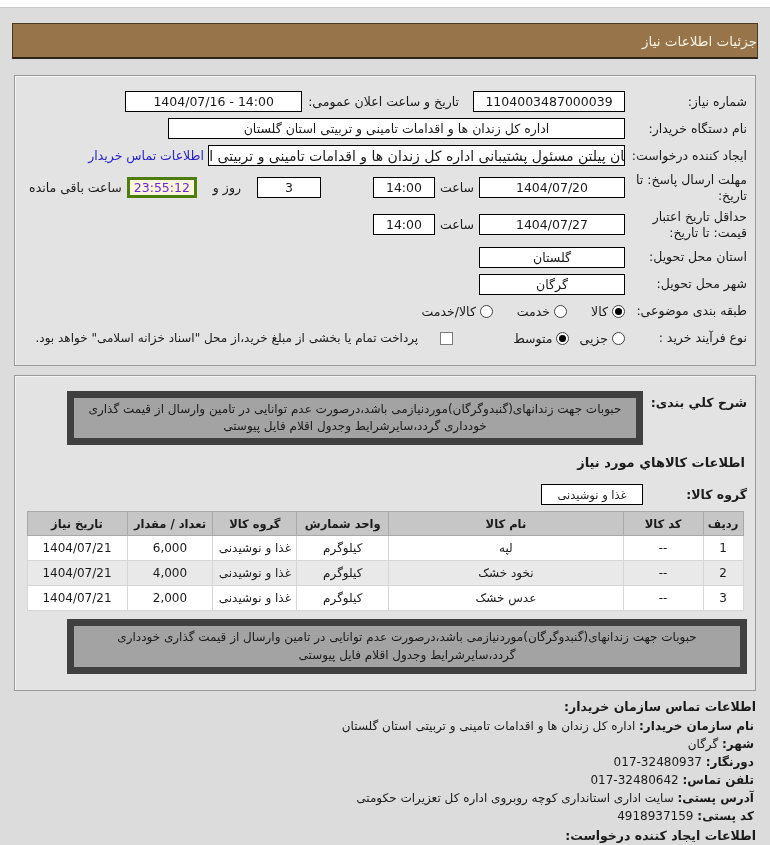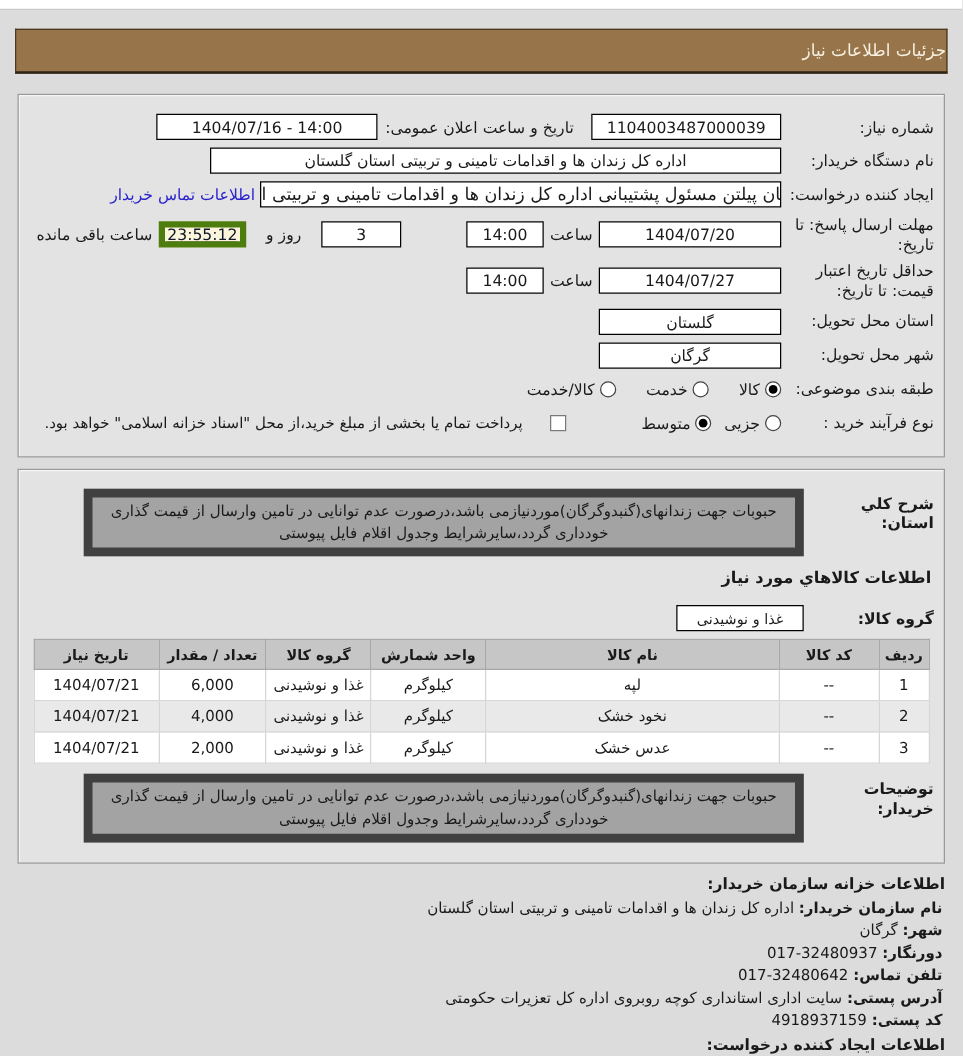--- a/index.html
+++ b/index.html
@@ -50,21 +50,21 @@
   .vbox {
     background: #ffffff;
     border: 1px solid #000000;
     height: 21px;
     display: flex; align-items: center; justify-content: center;
     font-size: 12.5px;
     padding: 0 4px;
     overflow: hidden; white-space: nowrap;
   }
   .ltr { direction: ltr; }
-  .cream { background: #fbf5dc; border: 5px solid #4d7c0f; color: #0f172a; text-decoration: underline; }
+  .cream { background: #fbf5dc; border: 3px solid #4d7c0f; color: #6d28d9; }
 
   .textbox {
     background: #a3a3a3;
     border: 7px solid #404040;
     min-height: 44px;
     flex: 1;
     margin-left: 44px;
     display: flex; align-items: center; justify-content: center;
     text-align: center;
     padding: 3px 8px;
@@ -232,21 +232,21 @@
       <span class="optlbl" style="margin-left:60px">متوسط</span>
       <span class="checkbox"></span>
       <span class="cbl" style="font-size:12px">پرداخت تمام یا بخشی از مبلغ خرید،از محل "اسناد خزانه اسلامی" خواهد بود.</span>
     </div>
   </div>
 </div>
 
 <div class="panel panel2">
 
   <div class="frow" style="align-items:flex-start">
-    <div class="flabel b" style="width:104px;flex-basis:104px;padding-top:4px">شرح کلي استان:</div>
+    <div class="flabel b" style="width:104px;flex-basis:104px;padding-top:4px">شرح کلي بندی:</div>
     <div class="ffields">
       <div class="textbox">حبوبات جهت زندانهای(گنبدوگرگان)موردنیازمی باشد،درصورت عدم توانایی در تامین وارسال از قیمت گذاری خودداری گردد،سایرشرایط وجدول اقلام فایل پیوستی</div>
     </div>
   </div>
 
   <div class="sec-title">اطلاعات کالاهاي مورد نیاز</div>
 
   <div class="frow" style="margin-top:14px">
     <div class="flabel b" style="width:104px;flex-basis:104px">گروه کالا:</div>
     <div class="ffields">
@@ -291,29 +291,28 @@
           <td>عدس خشک</td>
           <td>کیلوگرم</td>
           <td>غذا و نوشیدنی</td>
           <td>2,000</td>
           <td>1404/07/21</td>
         </tr>
       </tbody>
   </table>
 
   <div class="frow" style="align-items:flex-start">
-    <div class="flabel b" style="width:104px;flex-basis:104px;padding-top:4px">توضیحات خریدار:</div>
     <div class="ffields">
       <div class="textbox">حبوبات جهت زندانهای(گنبدوگرگان)موردنیازمی باشد،درصورت عدم توانایی در تامین وارسال از قیمت گذاری خودداری گردد،سایرشرایط وجدول اقلام فایل پیوستی</div>
     </div>
   </div>
 </div>
 
 <div class="bottom">
-  <div class="hdr">اطلاعات خزانه سازمان خریدار:</div>
+  <div class="hdr">اطلاعات تماس سازمان خریدار:</div>
   <div id="org-lines">
       <div class="line"><b>نام سازمان خریدار:</b><span> اداره کل زندان ها و اقدامات تامینی و تربیتی استان گلستان</span></div>
       <div class="line"><b>شهر:</b><span> گرگان</span></div>
       <div class="line"><b>دورنگار:</b><span> 32480937-017</span></div>
       <div class="line"><b>تلفن تماس:</b><span> 32480642-017</span></div>
       <div class="line"><b>آدرس پستی:</b><span> سایت اداری استانداری کوچه روبروی اداره کل تعزیرات حکومتی</span></div>
       <div class="line"><b>کد پستی:</b><span> 4918937159</span></div>
     </div>
   <div class="hdr">اطلاعات ایجاد کننده درخواست:</div>
   <div id="creator-lines">

